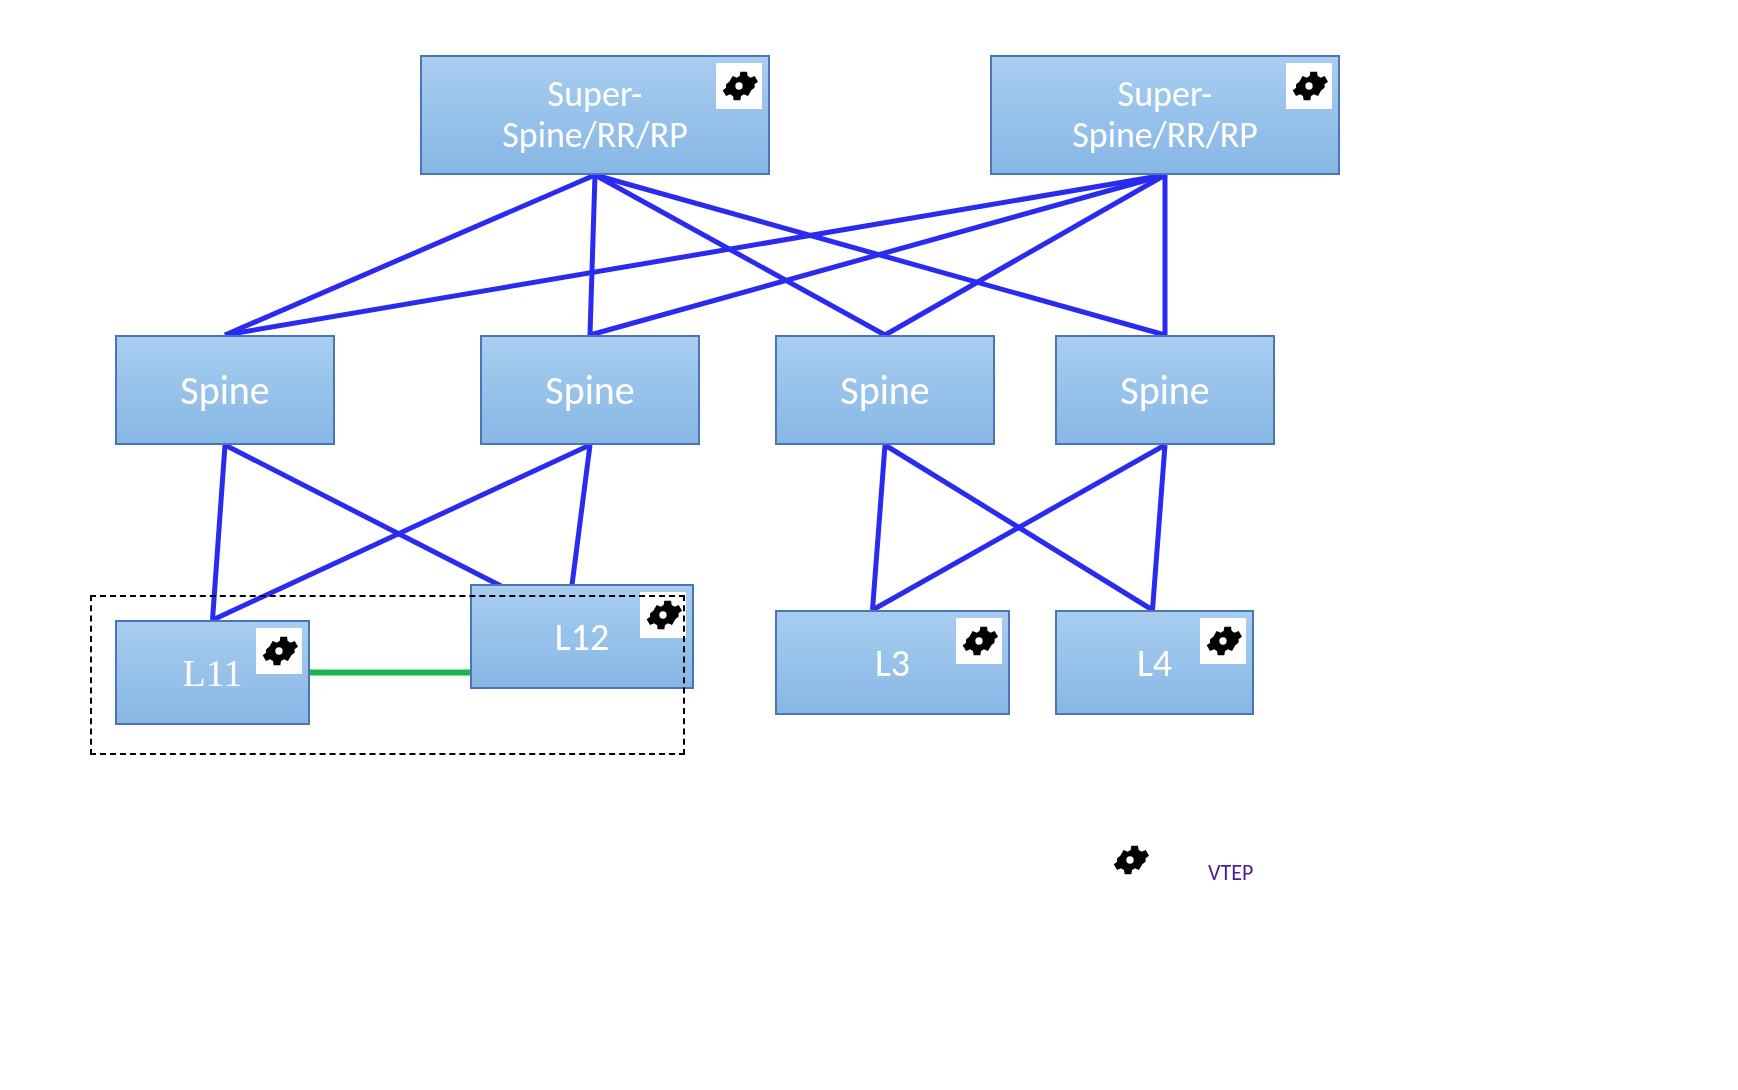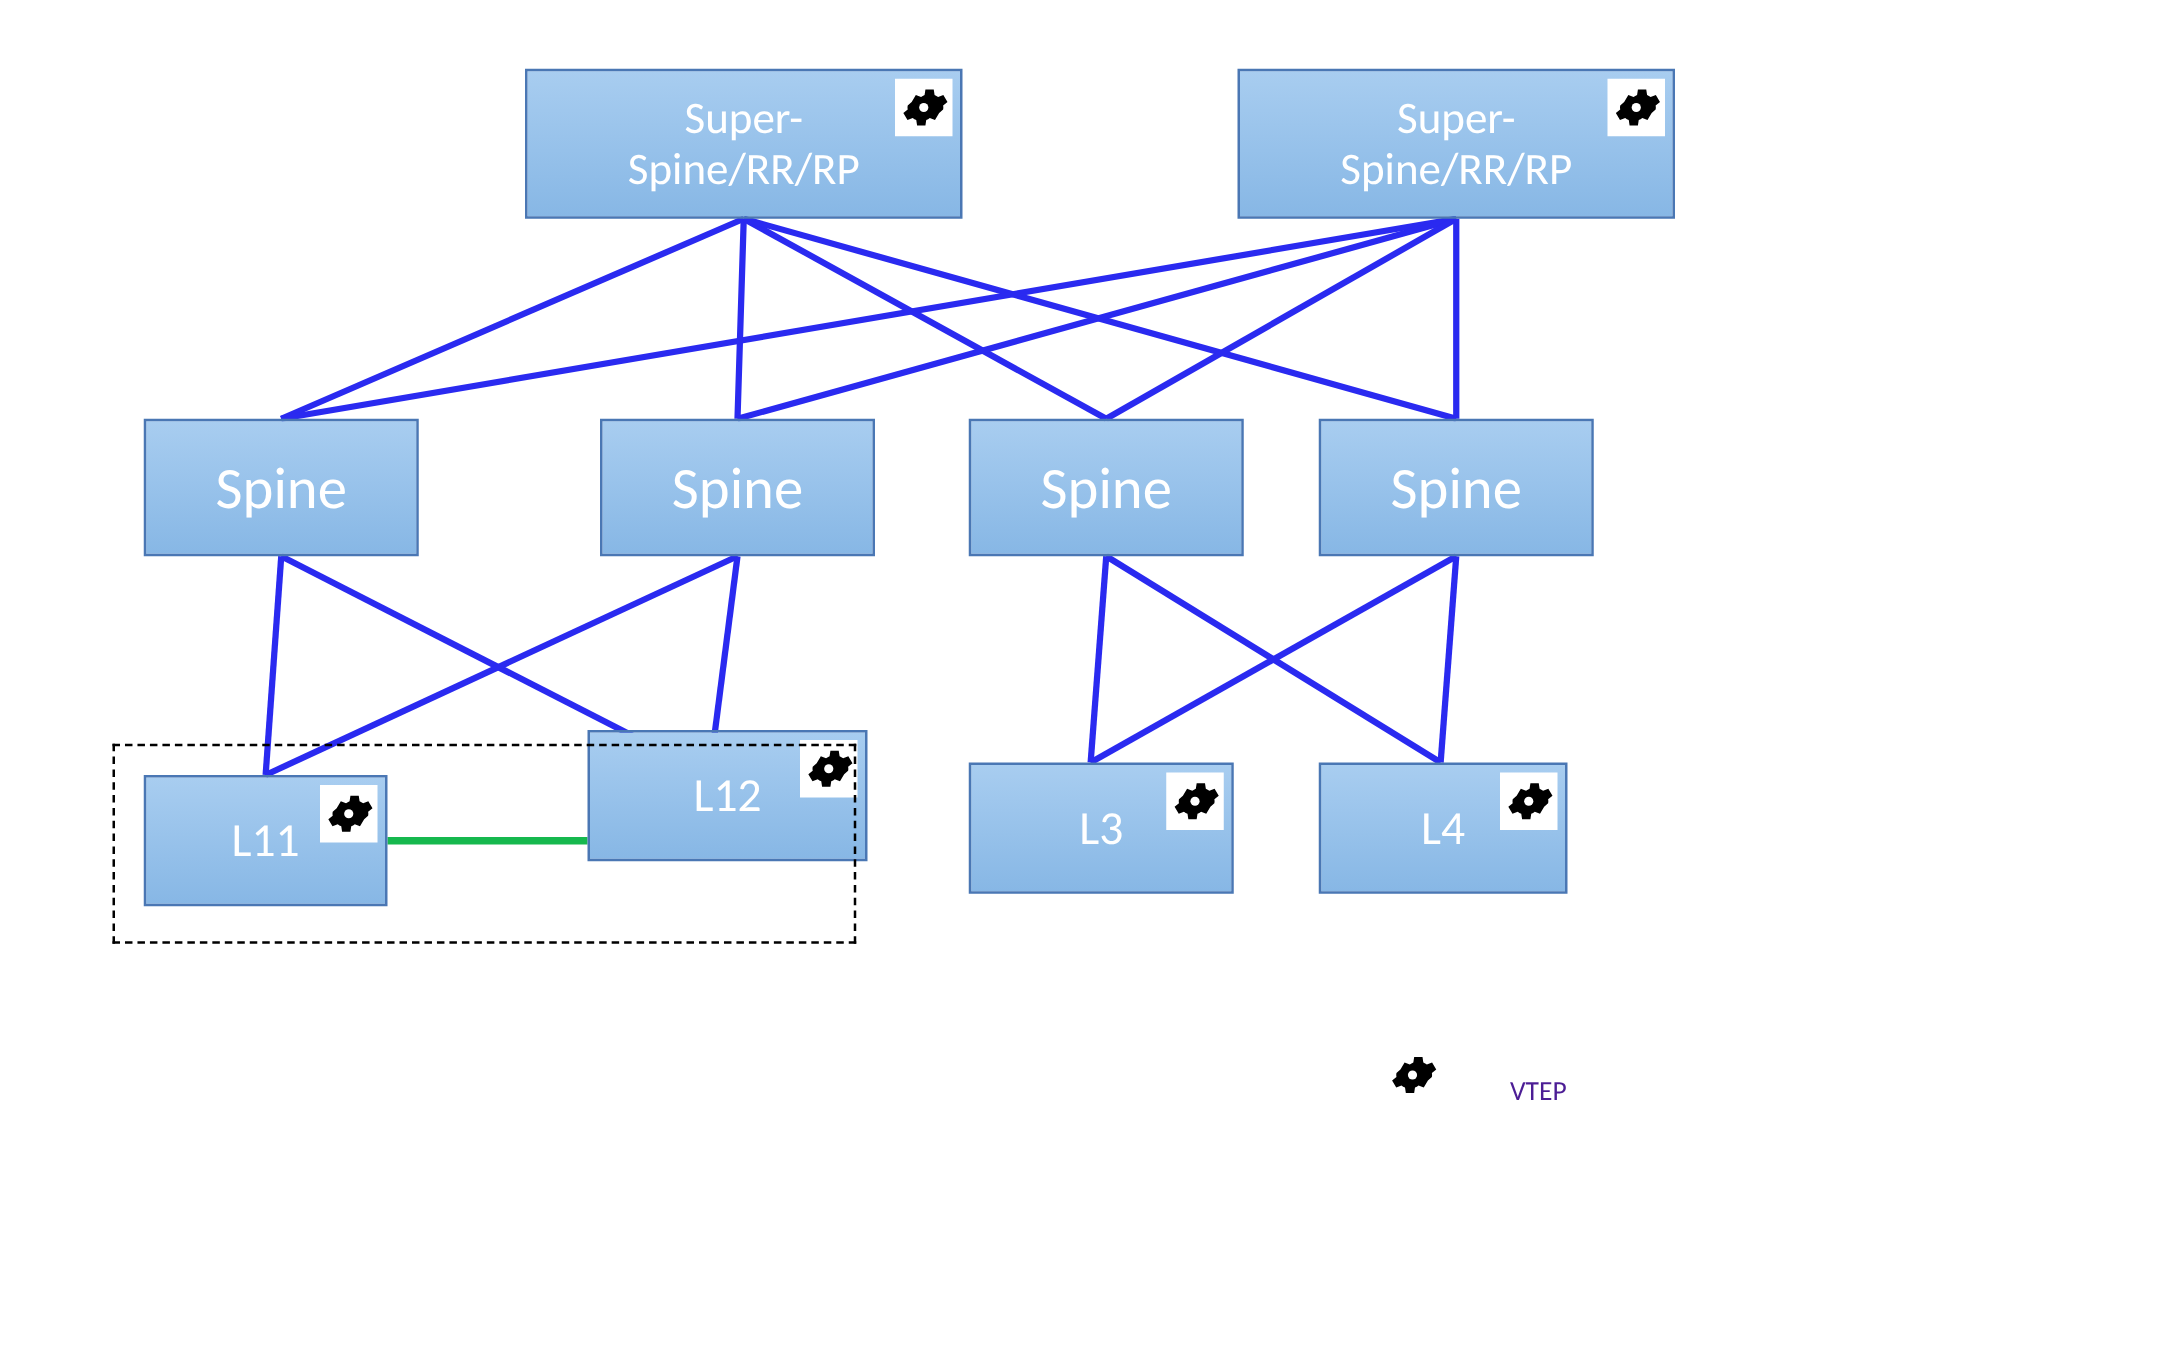--- a/index.html
+++ b/index.html
@@ -1,19 +1,19 @@
 <!DOCTYPE html>
 <html><head>
 <meta charset="utf-8">
 <style>
   html,body{margin:0;padding:0;width:1738px;height:1090px;background:#fff;font-family:Calibri,Arial,sans-serif;}
   svg{position:absolute;top:0;left:0;}
   .node{position:absolute;background:linear-gradient(#a8cdf0,#87b7e5);border:2px solid #4a77b4;box-sizing:border-box;display:flex;align-items:center;justify-content:center;color:#fff;text-align:center;}
   .node-big{font-size:36px;line-height:1.15;}
-  .node-spine{font-size:47px;}
+  .node-spine{font-size:40px;}
   .node-leaf{font-size:38px;}
   .gear{position:absolute;top:6px;right:6px;width:46px;height:46px;background:#fff;display:flex;align-items:center;justify-content:center;}
   .gear svg{position:static;}
   .dashed-box{position:absolute;border:2px dashed #000;box-sizing:border-box;}
   .legend{position:absolute;font-size:22px;color:#4c1d95;}
   .legend-item{display:flex;align-items:center;margin:10px 0;height:44px;}
   .legend-swatch{width:80px;display:flex;align-items:center;justify-content:center;margin-right:18px;}
 </style>
 </head>
 <body>
@@ -65,38 +65,38 @@
     <div class="node node-spine" style="left: 480px; top: 335px; width: 220px; height: 110px;">
       <span style="white-space: pre-line;">Spine</span>
     </div>
     <div class="node node-spine" style="left: 775px; top: 335px; width: 220px; height: 110px;">
       <span style="white-space: pre-line;">Spine</span>
     </div>
     <div class="node node-spine" style="left: 1055px; top: 335px; width: 220px; height: 110px;">
       <span style="white-space: pre-line;">Spine</span>
     </div>
     <div class="node node-leaf" style="left: 115px; top: 620px; width: 195px; height: 105px;">
-      <span style="white-space: pre-line;">L11</span>
+      <span style="white-space: pre-line; font-family: Liberation Serif, serif;">L11</span>
       <div class="gear">
         <svg width="40" height="40" viewBox="0 0 24 24">
           <path fill="#000" d="M12 8.5A3.5 3.5 0 1 0 15.5 12 3.5 3.5 0 0 0 12 8.5Zm9.4 3.5a7.6 7.6 0 0 0-.1-1l2.1-1.6-2-3.4-2.5 1a7.6 7.6 0 0 0-1.7-1l-.4-2.6h-4l-.4 2.6a7.6 7.6 0 0 0-1.7 1l-2.5-1-2 3.4L4.3 11a7.6 7.6 0 0 0-.1 1 7.6 7.6 0 0 0 .1 1l-2.1 1.6 2 3.4 2.5-1a7.6 7.6 0 0 0 1.7 1l.4 2.6h4l.4-2.6a7.6 7.6 0 0 0 1.7-1l2.5 1 2-3.4L21.3 13a7.6 7.6 0 0 0 .1-1Z"></path>
           <circle cx="12" cy="12" r="2.2" fill="#fff"></circle>
         </svg>
       </div>
     </div>
     <div class="node node-leaf" style="left: 470px; top: 584px; width: 224px; height: 105px;">
       <span style="white-space: pre-line;">L12</span>
       <div class="gear">
         <svg width="40" height="40" viewBox="0 0 24 24">
           <path fill="#000" d="M12 8.5A3.5 3.5 0 1 0 15.5 12 3.5 3.5 0 0 0 12 8.5Zm9.4 3.5a7.6 7.6 0 0 0-.1-1l2.1-1.6-2-3.4-2.5 1a7.6 7.6 0 0 0-1.7-1l-.4-2.6h-4l-.4 2.6a7.6 7.6 0 0 0-1.7 1l-2.5-1-2 3.4L4.3 11a7.6 7.6 0 0 0-.1 1 7.6 7.6 0 0 0 .1 1l-2.1 1.6 2 3.4 2.5-1a7.6 7.6 0 0 0 1.7 1l.4 2.6h4l.4-2.6a7.6 7.6 0 0 0 1.7-1l2.5 1 2-3.4L21.3 13a7.6 7.6 0 0 0 .1-1Z"></path>
           <circle cx="12" cy="12" r="2.2" fill="#fff"></circle>
         </svg>
       </div>
     </div>
-    <div class="node node-leaf" style="left: 775px; top: 610px; width: 212px; height: 105px;">
+    <div class="node node-leaf" style="left: 775px; top: 610px; width: 235px; height: 105px;">
       <span style="white-space: pre-line;">L3</span>
       <div class="gear">
         <svg width="40" height="40" viewBox="0 0 24 24">
           <path fill="#000" d="M12 8.5A3.5 3.5 0 1 0 15.5 12 3.5 3.5 0 0 0 12 8.5Zm9.4 3.5a7.6 7.6 0 0 0-.1-1l2.1-1.6-2-3.4-2.5 1a7.6 7.6 0 0 0-1.7-1l-.4-2.6h-4l-.4 2.6a7.6 7.6 0 0 0-1.7 1l-2.5-1-2 3.4L4.3 11a7.6 7.6 0 0 0-.1 1 7.6 7.6 0 0 0 .1 1l-2.1 1.6 2 3.4 2.5-1a7.6 7.6 0 0 0 1.7 1l.4 2.6h4l.4-2.6a7.6 7.6 0 0 0 1.7-1l2.5 1 2-3.4L21.3 13a7.6 7.6 0 0 0 .1-1Z"></path>
           <circle cx="12" cy="12" r="2.2" fill="#fff"></circle>
         </svg>
       </div>
     </div>
     <div class="node node-leaf" style="left: 1055px; top: 610px; width: 199px; height: 105px;">
       <span style="white-space: pre-line;">L4</span>

